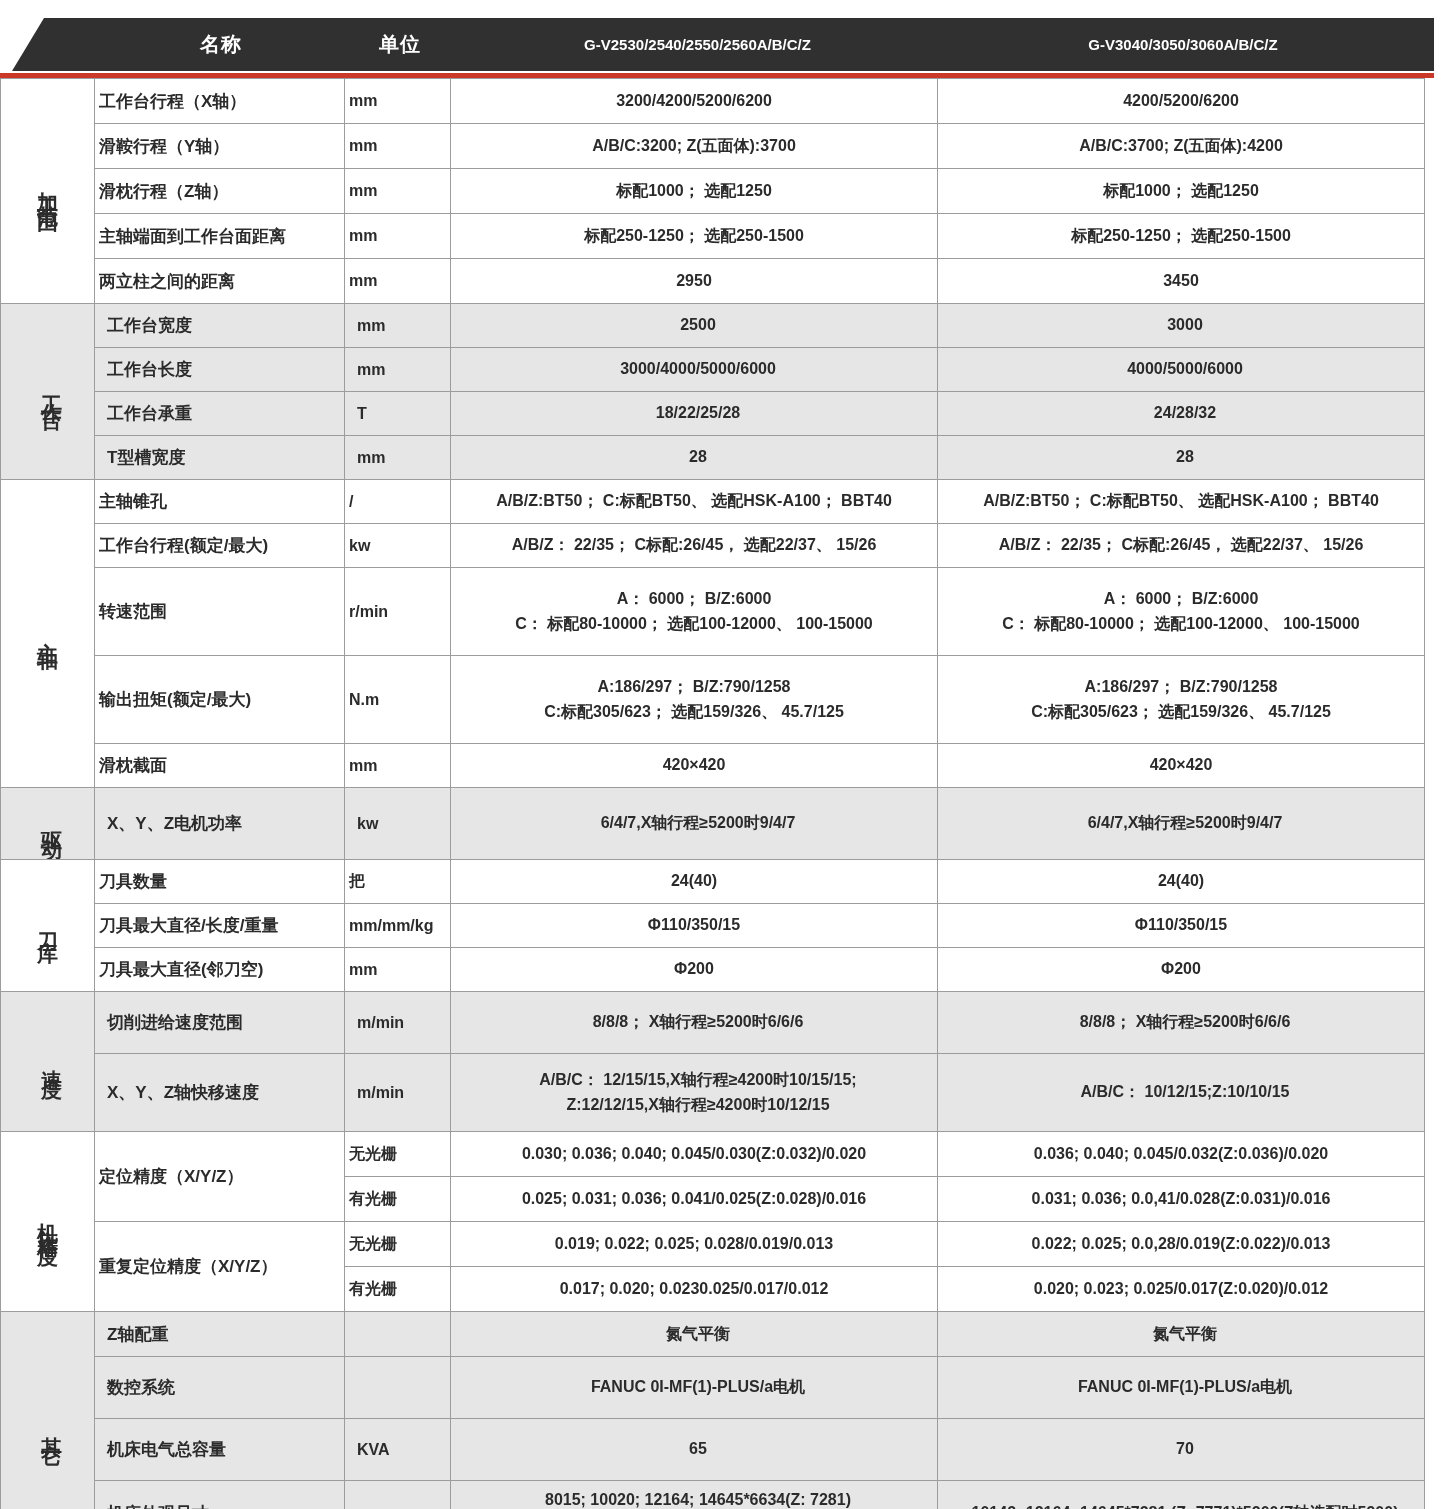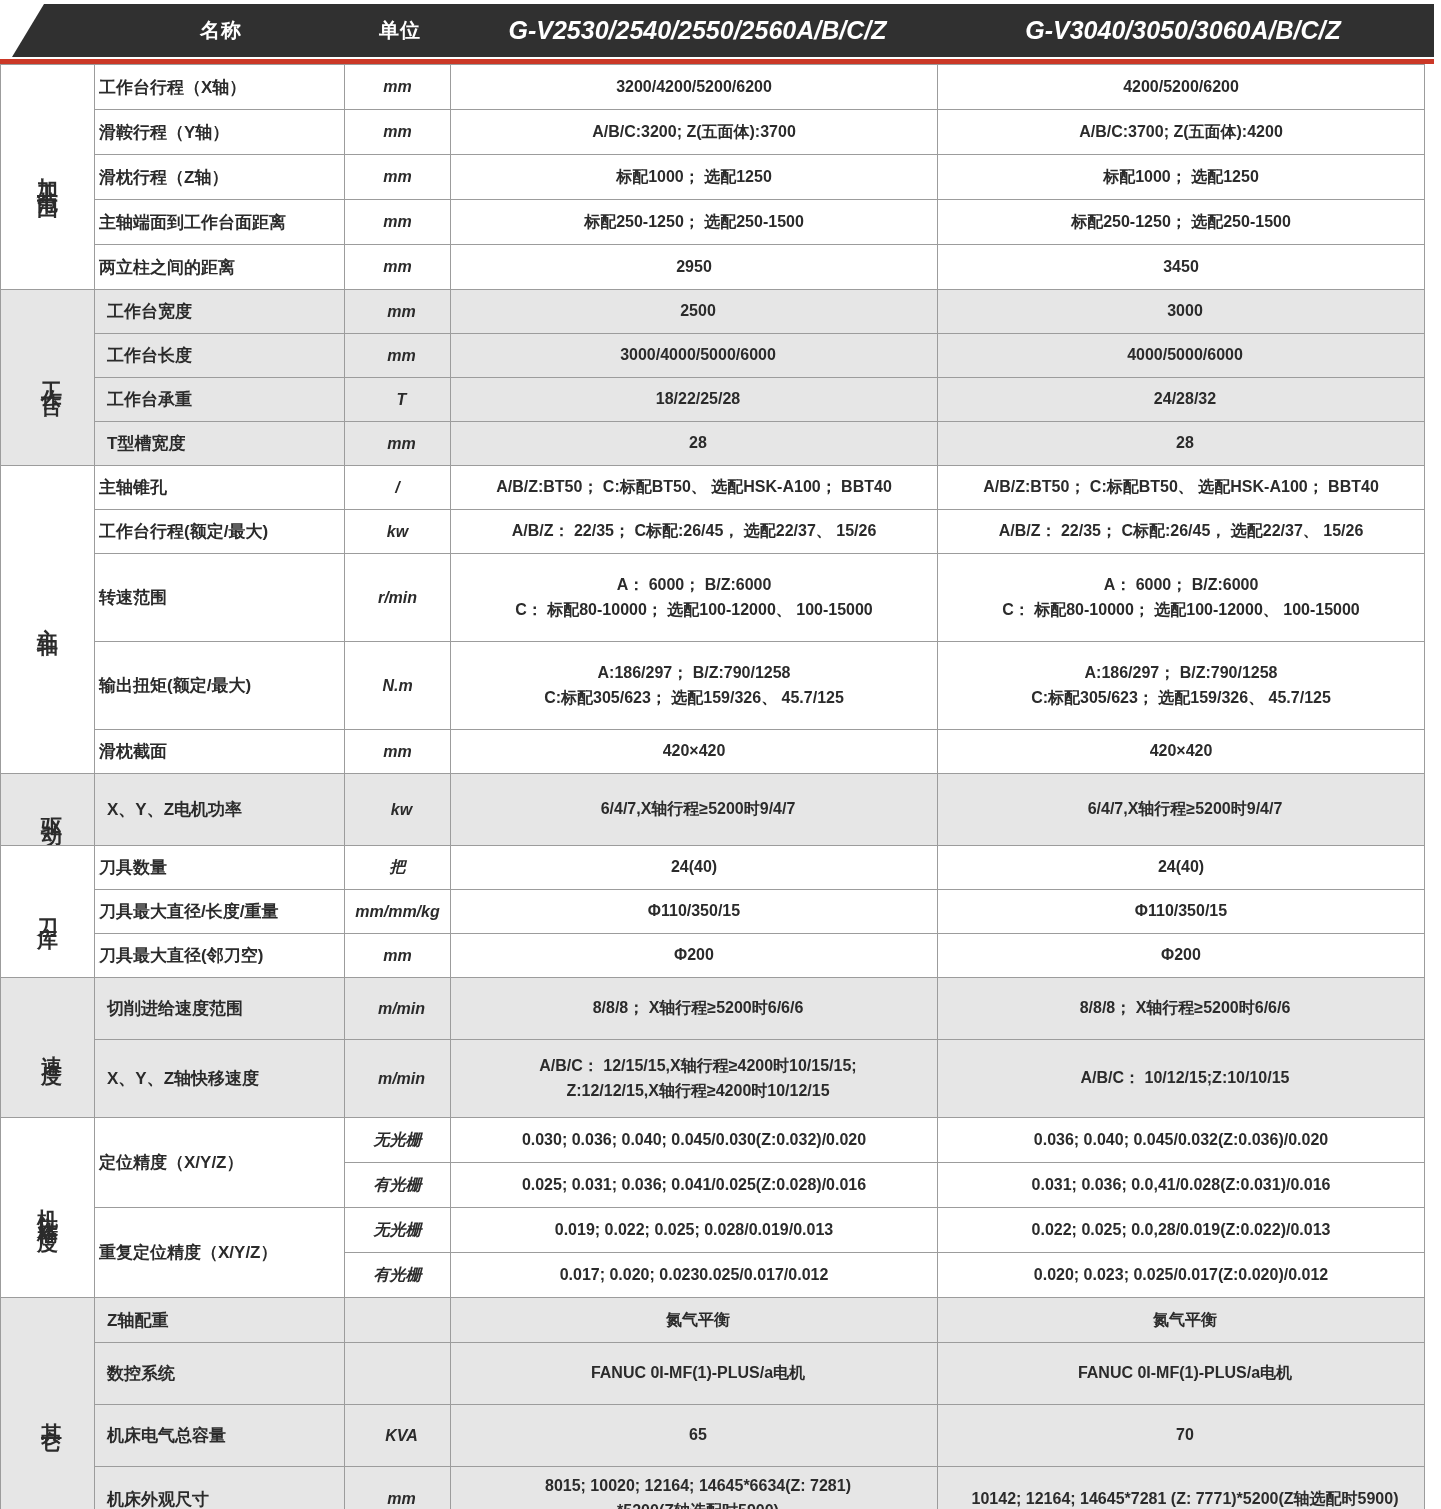--- a/index.html
+++ b/index.html
@@ -8,39 +8,39 @@
     background:#ffffff;
     color:#2b2b2b;
   }
   .page{
     position:relative;
     width:1441px;height:1509px;
     background:#ffffff;
     overflow:hidden;
   }
   
-  .hdr{ padding-top:4px; }
+  .hdr{ padding-top:18px; }
   .hdr-band{
     height:53px;
     background:#303030;
     clip-path:polygon(44px 0, 100% 0, 100% 100%, 12px 100%);
     display:grid;
     grid-template-columns:96px 250px 108px 487px 484px;
     align-items:center;
     width:1434px;
   }
   .hdr-cell{
     color:#ffffff;
     font-weight:bold;
     text-align:center;
     font-size:20px;
     letter-spacing:1px;
     white-space:nowrap;
   }
-  .hdr-cell.model{ font-size:25px; letter-spacing:0;font-style:italic; }
+  .hdr-cell.model{ font-size:15px; letter-spacing:0; }
   .redline{
     height:5px;
     background:#cb3827;
     margin-top:2px;
     width:1434px;
   }
   
   table.spec{
     border-collapse:collapse;
     table-layout:fixed;
@@ -68,23 +68,21 @@
   td.lbl{
     font-size:17px;
     font-weight:bold;
     text-align:left;
     padding-left:12px;
     white-space:nowrap;
   }
   td.unit{
     font-size:16px;
     font-weight:bold;
-    text-align:center;
     white-space:nowrap;
-    font-style:italic;
   }
   td.val{
     font-size:16px;
     font-weight:600;
     text-align:center;
     white-space:pre-line;
     line-height:1.55;
   }
   
   .h44{height:44px}.h45{height:45px}.h48{height:62px}

